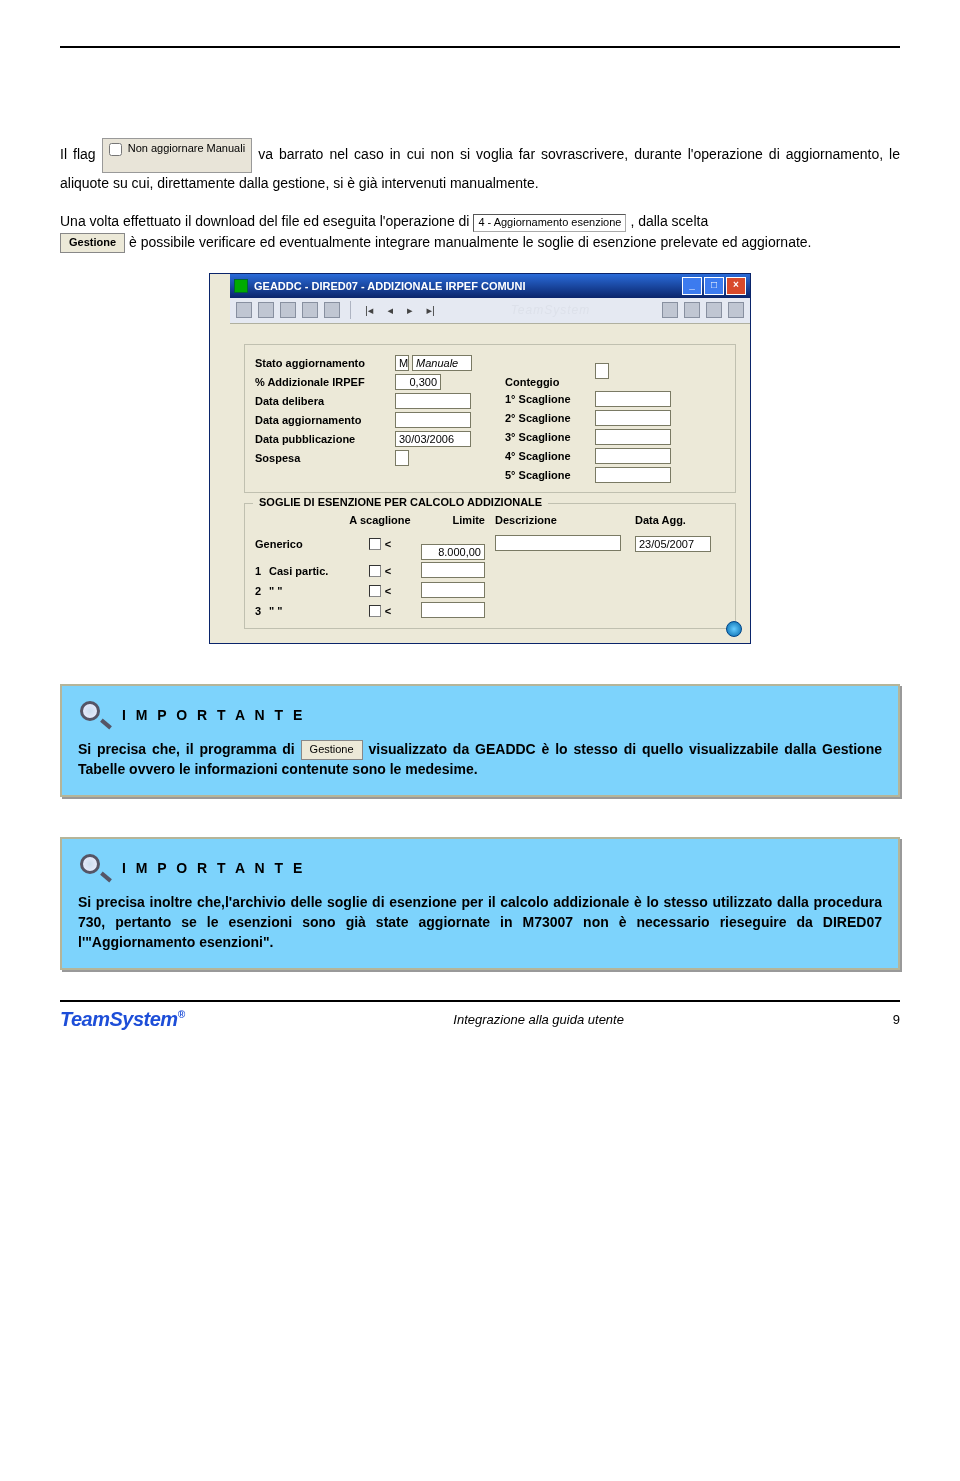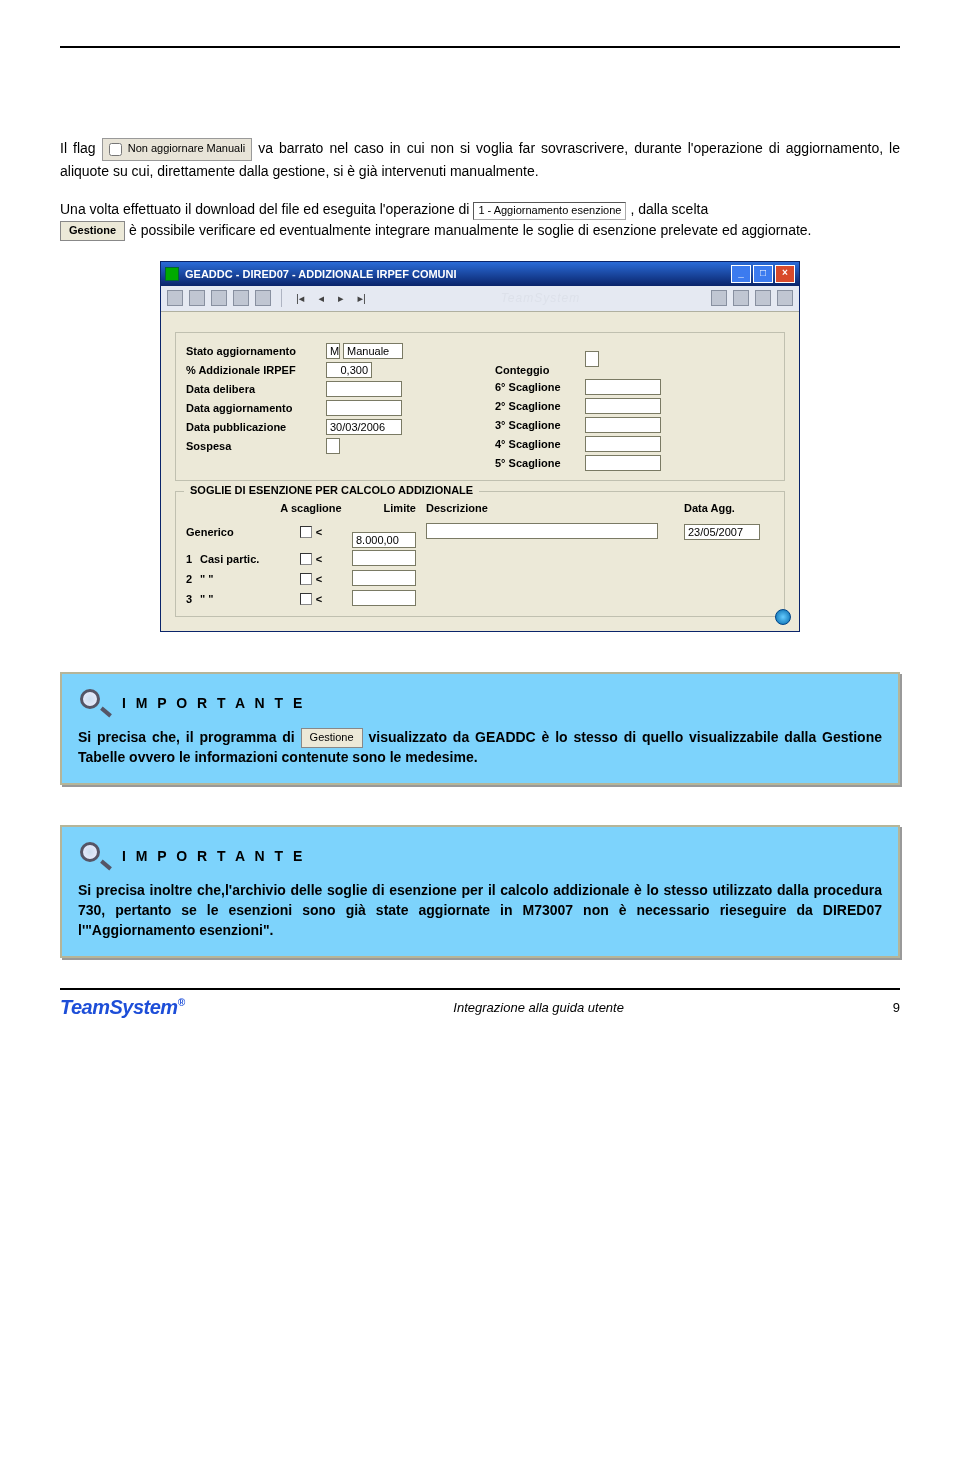--- a/index.html
+++ b/index.html
@@ -28,45 +28,46 @@
     font-size: 14px;
     line-height: 1.45;
     text-align: justify;
     margin-bottom: 18px;
   }
   .inline-widget {
     display: inline-block;
     vertical-align: middle;
     background: #e8e4d8;
     border: 1px solid #999;
-    padding: 1px 6px 1px 2px;
+    padding: 1px 6px 13px 2px;
     font-size: 11px;
     font-family: "MS Sans Serif", Arial, sans-serif;
   }
   .inline-widget.cb input { vertical-align: middle; margin-right: 3px; }
   .inline-widget.btn {
     padding: 1px 8px;
     border: 1px solid #888;
     background: #ece9d8;
     font-weight: bold;
   }
   .inline-widget.field {
     background: #fff;
     border: 1px inset #aaa;
     padding: 0 4px;
   }
 
   
   .win {
-    width: 640px;
+    width: 542px;
     margin: 20px auto;
     background: #ece9d8;
     border: 1px solid #0a246a;
     font-family: Tahoma, Arial, sans-serif;
     font-size: 11px;
+    padding-left: 20px;
   }
   .titlebar {
     display: flex;
     align-items: center;
     height: 24px;
     background: linear-gradient(#2a6bd8, #0a246a);
     color: #fff;
     padding: 0 4px;
     font-weight: bold;
   }
@@ -236,21 +237,21 @@
     <span>Il flag </span>
     <span class="inline-widget cb">
       <input type="checkbox" style="">
       <span>Non aggiornare Manuali</span>
     </span>
     <span> va barrato nel caso in cui non si voglia far sovrascrivere, durante l'operazione di aggiornamento, le aliquote su cui, direttamente dalla gestione, si è già intervenuti manualmente.</span>
   </div>
 
   <div class="body-text">
     <span>Una volta effettuato il download del file ed eseguita l'operazione di </span>
-    <span class="inline-widget field">1 - Aggiornamento esenzione</span>
+    <span class="inline-widget field">4 - Aggiornamento esenzione</span>
     <span>, dalla scelta </span>
     <br>
     <span class="inline-widget btn">Gestione</span>
     <span> è possibile verificare ed eventualmente integrare manualmente le soglie di esenzione prelevate ed aggiornate.</span>
   </div>
 
   <div class="win" style="position:relative;">
     <div class="titlebar">
       <div class="ticon"></div>
       <span>GEADDC  - DIRED07 -  ADDIZIONALE IRPEF COMUNI</span>
@@ -280,21 +281,21 @@
 
     <div class="win-body">
 
 
       <div class="group">
         <div class="two-col">
           <div class="col">
             <div class="row">
               <div class="lbl">Stato aggiornamento</div>
               <div class="inp xs">M</div>
-              <div class="inp" style="width:60px;margin-left:3px;">Manuale</div>
+              <div class="inp" style="width:60px;margin-left:3px;font-style:italic;">Manuale</div>
             </div>
             <div class="row">
               <div class="lbl">% Addizionale IRPEF</div>
               <div class="inp s" style="text-align:right;">0,300</div>
             </div>
             <div class="row">
               <div class="lbl">Data delibera</div>
               <div class="inp m"></div>
             </div>
             <div class="row">
@@ -309,21 +310,21 @@
               <div class="lbl">Sospesa</div>
               <div class="inp xs"></div>
             </div>
           </div>
           <div class="col">
             <div class="row">
               <div class="lbl" style="width:90px;margin-top:21px;">Conteggio</div>
               <div class="inp xs"></div>
             </div>
             <div class="row">
-              <div class="lbl" style="width:90px;">6° Scaglione</div>
+              <div class="lbl" style="width:90px;">1° Scaglione</div>
               <div class="inp m"></div>
             </div>
             <div class="row">
               <div class="lbl" style="width:90px;">2° Scaglione</div>
               <div class="inp m"></div>
             </div>
             <div class="row">
               <div class="lbl" style="width:90px;">3° Scaglione</div>
               <div class="inp m"></div>
             </div>
@@ -348,21 +349,21 @@
           <div class="sh-c3">Descrizione</div>
           <div class="sh-c4">Data Agg.</div>
         </div>
         <div id="soglie-rows">
             <div class="soglie-row">
               <div class="sr-c0"><span>Generico</span></div>
               <div class="sr-c1">
                 <span class="ckb"></span>
                 <span class="lt">&lt;</span>
               </div>
-              <div class="sr-c2"><span class="inp" style="display:inline-block;width:64px;text-align:left;margin-top:16px;">8.000,00</span></div>
+              <div class="sr-c2"><span class="inp" style="display:inline-block;width:64px;text-align:right;margin-top:16px;">8.000,00</span></div>
               <div class="sr-c3"><span class="inp" style="display:inline-block;width:90%;"></span></div>
               <div class="sr-c4"><span class="inp" style="display:inline-block;width:76px;">23/05/2007</span></div>
             </div>
             <div class="soglie-row">
               <div class="sr-c0"><span style="display:inline-block;width:14px;">1</span><span>Casi partic.</span></div>
               <div class="sr-c1">
                 <span class="ckb"></span>
                 <span class="lt">&lt;</span>
               </div>
               <div class="sr-c2"><span class="inp" style="display:inline-block;width:64px;"></span></div>

